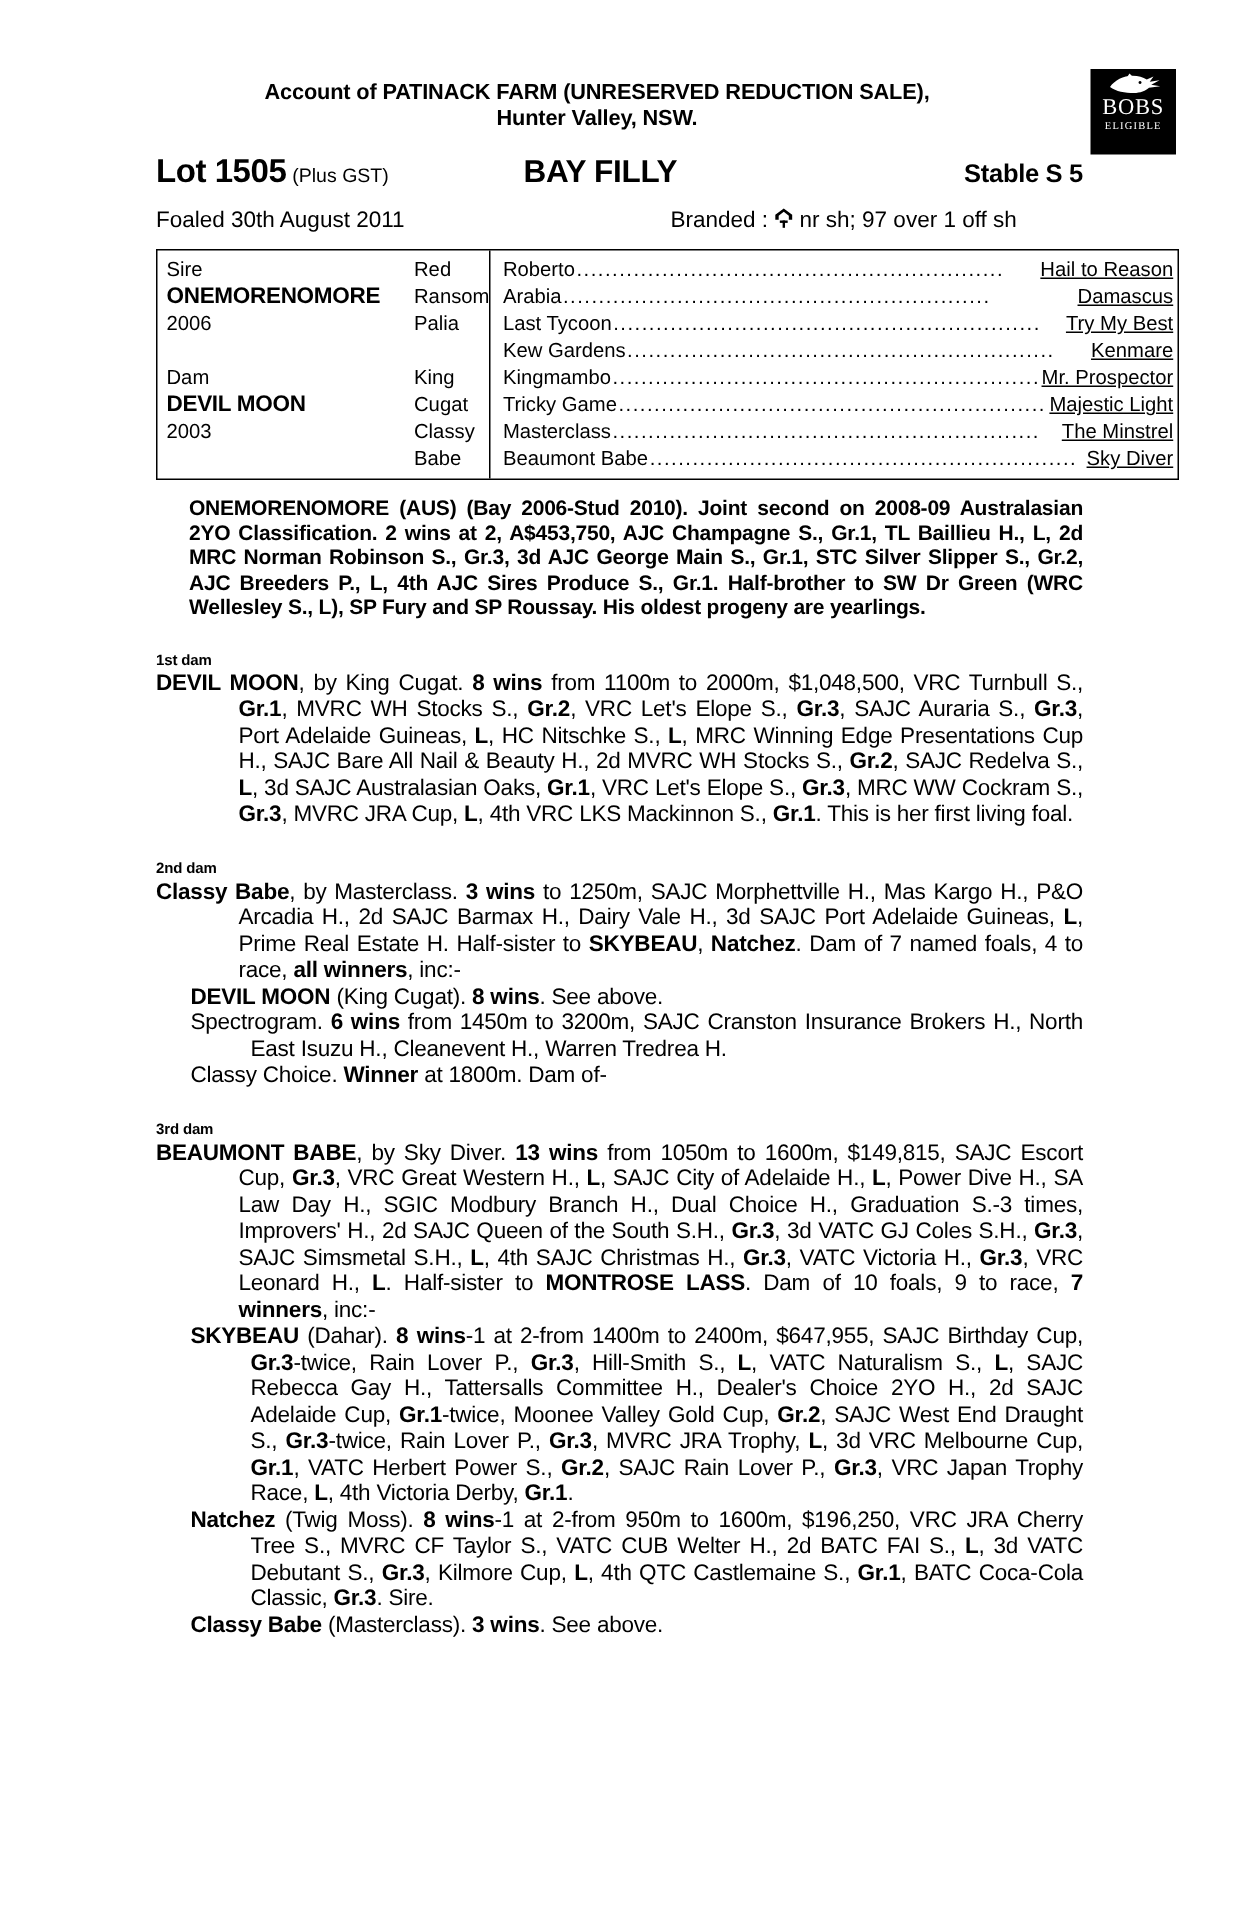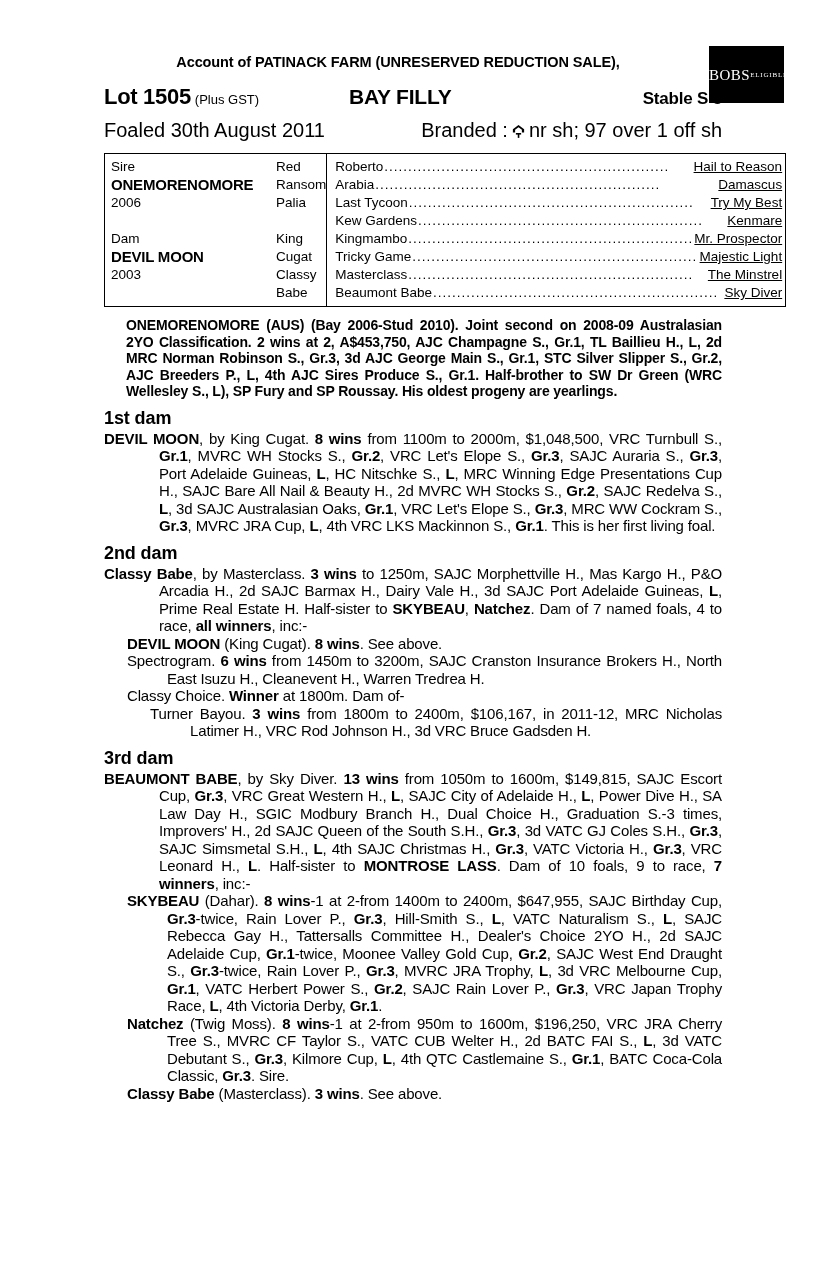--- a/index.html
+++ b/index.html
@@ -29,24 +29,25 @@
 
   
   .hdr {
     position: relative;
     padding-top: 54px;
   }
   .bobs-logo {
     position: absolute;
     right: -62px;
     top: 46px;
-    width: 75px;
+    width: 57px;
     height: 57px;
     background: #000000;
     display: flex;
+    flex-direction: column;
     align-items: center;
     justify-content: flex-start;
     padding-top: 2px;
     box-sizing: border-box;
   }
   .bobs-logo .horse {
     width: 40px;
     height: 17px;
     display: block;
   }
@@ -107,22 +108,21 @@
     font-size: 17px;
     font-weight: bold;
     white-space: nowrap;
     letter-spacing: -0.2px;
   }
 
   .foaled-row {
     display: flex;
     align-items: baseline;
     margin-top: 9px;
-    font-size: 20px;
-    gap: 12px;
+    font-size: 15px;
   }
   .foaled-left { width: 343px; white-space: nowrap; }
   .foaled-right { white-space: nowrap; display: flex; align-items: baseline; }
   .brand-glyph {
     display: inline-block;
     width: 15px;
     height: 15px;
     margin: 0 3px 0 3px;
     position: relative;
     top: 2px;
@@ -181,22 +181,22 @@
     font-size: 14px;
     font-weight: bold;
     line-height: 16.5px;
     text-align: justify;
     letter-spacing: -0.15px;
   }
 
   
   .dam-heading {
     font-weight: bold;
-    font-size: 18px;
-    margin-top: 8px;
+    font-size: 10px;
+    margin-top: 22px;
     margin-bottom: 1px;
     letter-spacing: -0.1px;
   }
   .entry {
     font-size: 15px;
     line-height: 17.5px;
     text-align: justify;
     text-justify: inter-word;
     letter-spacing: -0.15px;
   }
@@ -221,20 +221,21 @@
         <svg class="horse" viewBox="0 0 80 34">
           <path fill="#ffffff" d="M8 20 C14 11 26 5 38 5 C46 5 52 7 57 10 L66 6 L61 13 L74 11 L63 17 L75 19 L60 21 C56 25 48 28 40 28 C28 28 16 26 8 20 Z"></path>
           <path fill="#ffffff" d="M34 2 L40 8 L30 8 Z"></path>
           <path fill="#000000" d="M48 12 a2 2 0 1 0 0.1 0"></path>
         </svg>
         <div class="bobs-word">BOBS</div>
         <div class="bobs-sub">ELIGIBLE</div>
       </div>
 
       <div class="account-line">Account of PATINACK FARM (UNRESERVED REDUCTION SALE),</div>
+      <div class="account-line">Hunter Valley, NSW.</div>
 
       <div class="lot-row">
         <div class="lot-left">
           <span class="lot-number">Lot 1505</span><span class="lot-gst">(Plus GST)</span>
         </div>
         <div class="lot-mid">BAY FILLY</div>
         <div class="lot-right">Stable S 5</div>
       </div>
 
       <div class="foaled-row">
@@ -335,21 +336,20 @@
     <div class="sire-para">ONEMORENOMORE (AUS) (Bay 2006-Stud 2010). Joint second on 2008-09 Australasian 2YO Classification. 2 wins at 2, A$453,750, AJC Champagne S., Gr.1, TL Baillieu H., L, 2d MRC Norman Robinson S., Gr.3, 3d AJC George Main S., Gr.1, STC Silver Slipper S., Gr.2, AJC Breeders P., L, 4th AJC Sires Produce S., Gr.1. Half-brother to SW Dr Green (WRC Wellesley S., L), SP Fury and SP Roussay. His oldest progeny are yearlings.</div>
 
     <div id="dams">
         <div class="dam-heading">1st dam</div>
         <div class="entry hang-55 lv1 last-line-left"><b>DEVIL MOON</b>, by King Cugat. <b>8 wins</b> from 1100m to 2000m, $1,048,500, VRC Turnbull S., <b>Gr.1</b>, MVRC WH Stocks S., <b>Gr.2</b>, VRC Let's Elope S., <b>Gr.3</b>, SAJC Auraria S., <b>Gr.3</b>, Port Adelaide Guineas, <b>L</b>, HC Nitschke S., <b>L</b>, MRC Winning Edge Presentations Cup H., SAJC Bare All Nail &amp; Beauty H., 2d MVRC WH Stocks S., <b>Gr.2</b>, SAJC Redelva S., <b>L</b>, 3d SAJC Australasian Oaks, <b>Gr.1</b>, VRC Let's Elope S., <b>Gr.3</b>, MRC WW Cockram S., <b>Gr.3</b>, MVRC JRA Cup, <b>L</b>, 4th VRC LKS Mackinnon S., <b>Gr.1</b>. This is her first living foal.</div>
         <div class="dam-heading">2nd dam</div>
         <div class="entry hang-55 lv1 last-line-left"><b>Classy Babe</b>, by Masterclass. <b>3 wins</b> to 1250m, SAJC Morphettville H., Mas Kargo H., P&amp;O Arcadia H., 2d SAJC Barmax H., Dairy Vale H., 3d SAJC Port Adelaide Guineas, <b>L</b>, Prime Real Estate H. Half-sister to <b>SKYBEAU</b>, <b>Natchez</b>. Dam of 7 named foals, 4 to race, <b>all winners</b>, inc:-</div>
         <div class="entry hang-40 lv2 last-line-left"><b>DEVIL MOON</b> (King Cugat). <b>8 wins</b>. See above.</div>
         <div class="entry hang-40 lv2 last-line-left">Spectrogram. <b>6 wins</b> from 1450m to 3200m, SAJC Cranston Insurance Brokers H., North East Isuzu H., Cleanevent H., Warren Tredrea H.</div>
         <div class="entry hang-40 lv2 last-line-left">Classy Choice. <b>Winner</b> at 1800m. Dam of-</div>
-        <div class="entry hang-40 lv3 last-line-left">Turner Bayou. <b>3 wins</b> from 1800m to 2400m, $106,167, in 2011-12, MRC Nicholas Latimer H., VRC Rod Johnson H., 3d VRC Bruce Gadsden H.</div>
         <div class="dam-heading">3rd dam</div>
         <div class="entry hang-55 lv1 last-line-left"><b>BEAUMONT BABE</b>, by Sky Diver. <b>13 wins</b> from 1050m to 1600m, $149,815, SAJC Escort Cup, <b>Gr.3</b>, VRC Great Western H., <b>L</b>, SAJC City of Adelaide H., <b>L</b>, Power Dive H., SA Law Day H., SGIC Modbury Branch H., Dual Choice H., Graduation S.-3 times, Improvers' H., 2d SAJC Queen of the South S.H., <b>Gr.3</b>, 3d VATC GJ Coles S.H., <b>Gr.3</b>, SAJC Simsmetal S.H., <b>L</b>, 4th SAJC Christmas H., <b>Gr.3</b>, VATC Victoria H., <b>Gr.3</b>, VRC Leonard H., <b>L</b>. Half-sister to <b>MONTROSE LASS</b>. Dam of 10 foals, 9 to race, <b>7 winners</b>, inc:-</div>
         <div class="entry hang-40 lv2 last-line-left"><b>SKYBEAU</b> (Dahar). <b>8 wins</b>-1 at 2-from 1400m to 2400m, $647,955, SAJC Birthday Cup, <b>Gr.3</b>-twice, Rain Lover P., <b>Gr.3</b>, Hill-Smith S., <b>L</b>, VATC Naturalism S., <b>L</b>, SAJC Rebecca Gay H., Tattersalls Committee H., Dealer's Choice 2YO H., 2d SAJC Adelaide Cup, <b>Gr.1</b>-twice, Moonee Valley Gold Cup, <b>Gr.2</b>, SAJC West End Draught S., <b>Gr.3</b>-twice, Rain Lover P., <b>Gr.3</b>, MVRC JRA Trophy, <b>L</b>, 3d VRC Melbourne Cup, <b>Gr.1</b>, VATC Herbert Power S., <b>Gr.2</b>, SAJC Rain Lover P., <b>Gr.3</b>, VRC Japan Trophy Race, <b>L</b>, 4th Victoria Derby, <b>Gr.1</b>.</div>
         <div class="entry hang-40 lv2 last-line-left"><b>Natchez</b> (Twig Moss). <b>8 wins</b>-1 at 2-from 950m to 1600m, $196,250, VRC JRA Cherry Tree S., MVRC CF Taylor S., VATC CUB Welter H., 2d BATC FAI S., <b>L</b>, 3d VATC Debutant S., <b>Gr.3</b>, Kilmore Cup, <b>L</b>, 4th QTC Castlemaine S., <b>Gr.1</b>, BATC Coca-Cola Classic, <b>Gr.3</b>. Sire.</div>
         <div class="entry hang-40 lv2 last-line-left"><b>Classy Babe</b> (Masterclass). <b>3 wins</b>. See above.</div>
       </div>
 
   </div>
 </div>
 

